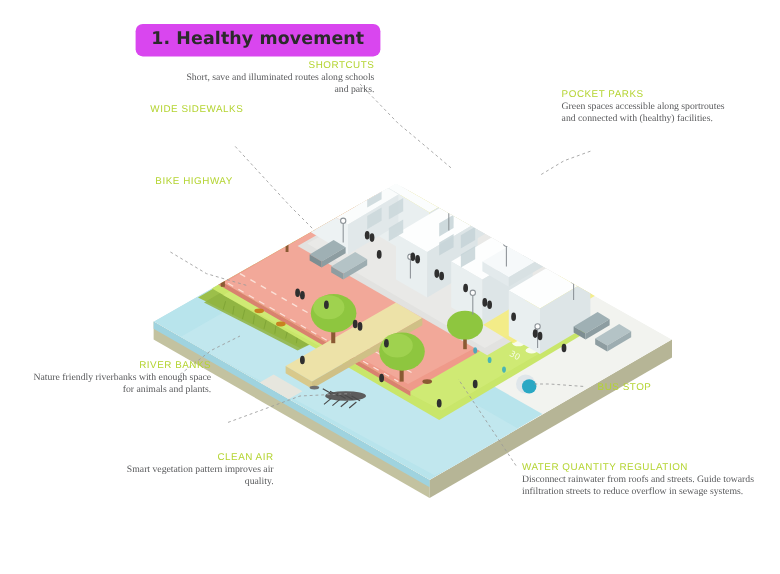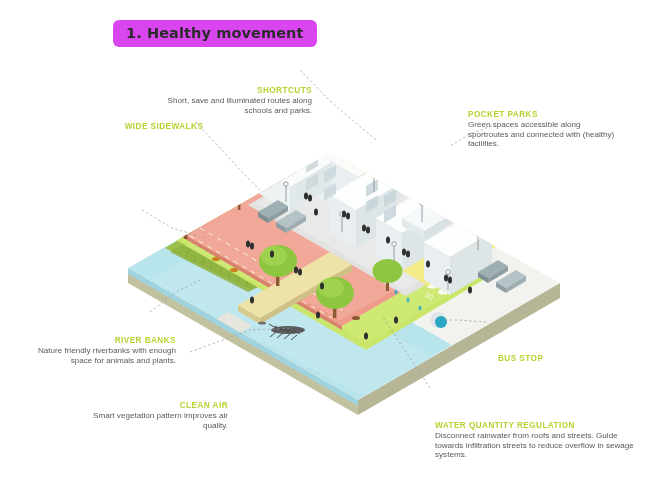--- a/index.html
+++ b/index.html
@@ -8,24 +8,24 @@
   #stage{position:absolute;inset:0;width:650px;height:478px;background:#ffffff;}
 
   
   .title-badge{position:absolute;left:113px;top:20px;padding:5px 13px 6px 13px;
     background:#d946ef;border-radius:6px;font-size:14.5px;font-weight:bold;
     color:#2b2b2b;letter-spacing:.1px;white-space:nowrap;
     font-family:"DejaVu Sans", sans-serif;}
 
   
   .callout{position:absolute;}
-  .callout .hd{font-size:8.2px;font-weight:bold;letter-spacing:.45px;
-    color:#b4d431;margin-bottom:1px;font-family:"Liberation Sans", sans-serif;margin-top:36px;}
+  .callout .hd{font-size:8.2px;font-weight:normal;letter-spacing:.45px;
+    color:#b4d431;margin-bottom:1px;font-family:"Liberation Sans", sans-serif;}
   .callout .bd{font-size:8.1px;line-height:9.6px;color:#58595b;
-    font-family:Liberation Sans, sans-serif;}
+    font-family:Liberation Serif, serif;}
   .ta-r{text-align:right;}
   .ta-l{text-align:left;}
 
   
   #scene{position:absolute;left:0;top:0;width:650px;height:478px;}
 
   .leader{stroke:#9a9a9a;stroke-width:.7;stroke-dasharray:2.4 2.4;fill:none;}
 </style>
 </head>
 <body>
@@ -328,37 +328,38 @@
   <div class="callout ta-r" style="left:146px;top:50px;width:166px;">
     <div class="hd">SHORTCUTS</div>
     <div class="bd">Short, save and illuminated routes along schools and parks.</div>
   </div>
 
   <div class="callout ta-r" style="left:76px;top:86px;width:176px;text-align:center;">
     <div class="hd">WIDE SIDEWALKS</div>
   </div>
 
   <div class="callout ta-r" style="left:28px;top:146px;width:166px;">
+    <div class="hd">BIKE HIGHWAY</div>
   </div>
 
   <div class="callout ta-l" style="left:468px;top:74px;width:148px;">
     <div class="hd">POCKET PARKS</div>
     <div class="bd">Green spaces accessible along sportroutes and connected with (healthy) facilities.</div>
   </div>
 
   <div class="callout ta-l" style="left:498px;top:318px;width:146px;">
     <div class="hd">BUS STOP</div>
   </div>
 
   <div class="callout ta-l" style="left:435px;top:385px;width:206px;">
     <div class="hd">WATER QUANTITY REGULATION</div>
     <div class="bd">Disconnect rainwater from roofs and streets. Guide towards infiltration streets to reduce overflow in sewage systems.</div>
   </div>
 
-  <div class="callout ta-r" style="left:82px;top:365px;width:146px;">
+  <div class="callout ta-r" style="left:82px;top:376px;width:146px;">
     <div class="hd">CLEAN AIR</div>
     <div class="bd">Smart vegetation pattern improves air quality.</div>
   </div>
 
   <div class="callout ta-r" style="left:24px;top:300px;width:152px;">
     <div class="hd">RIVER BANKS</div>
     <div class="bd">Nature friendly riverbanks with enough space for animals and plants.</div>
   </div>
 
 </div>

